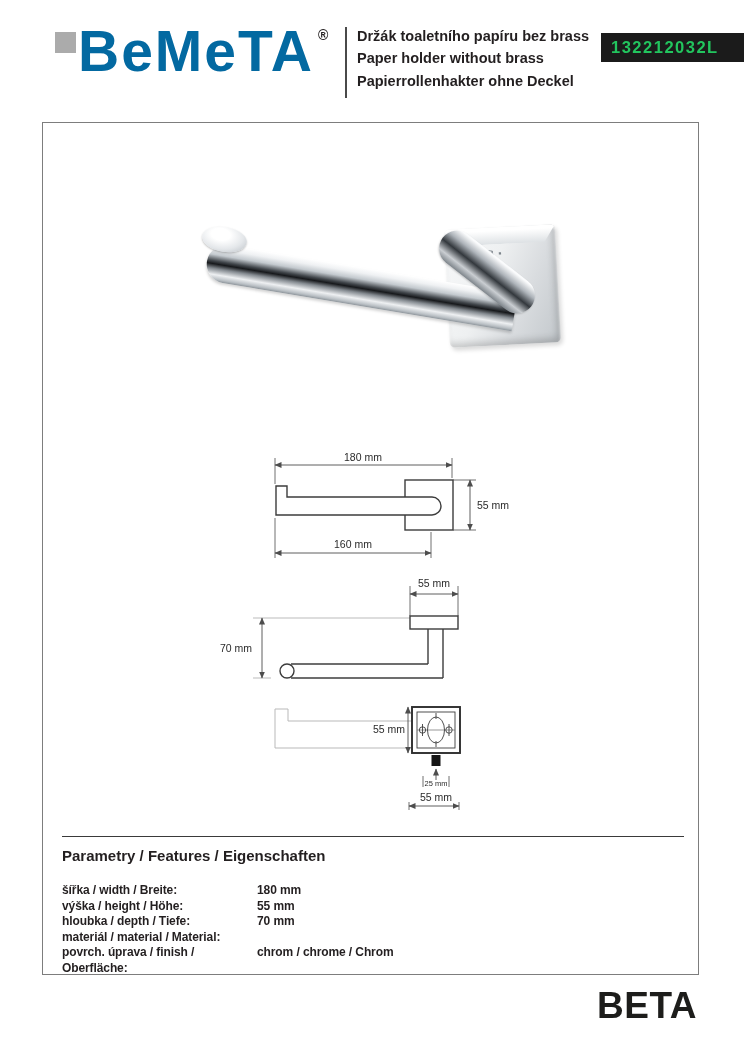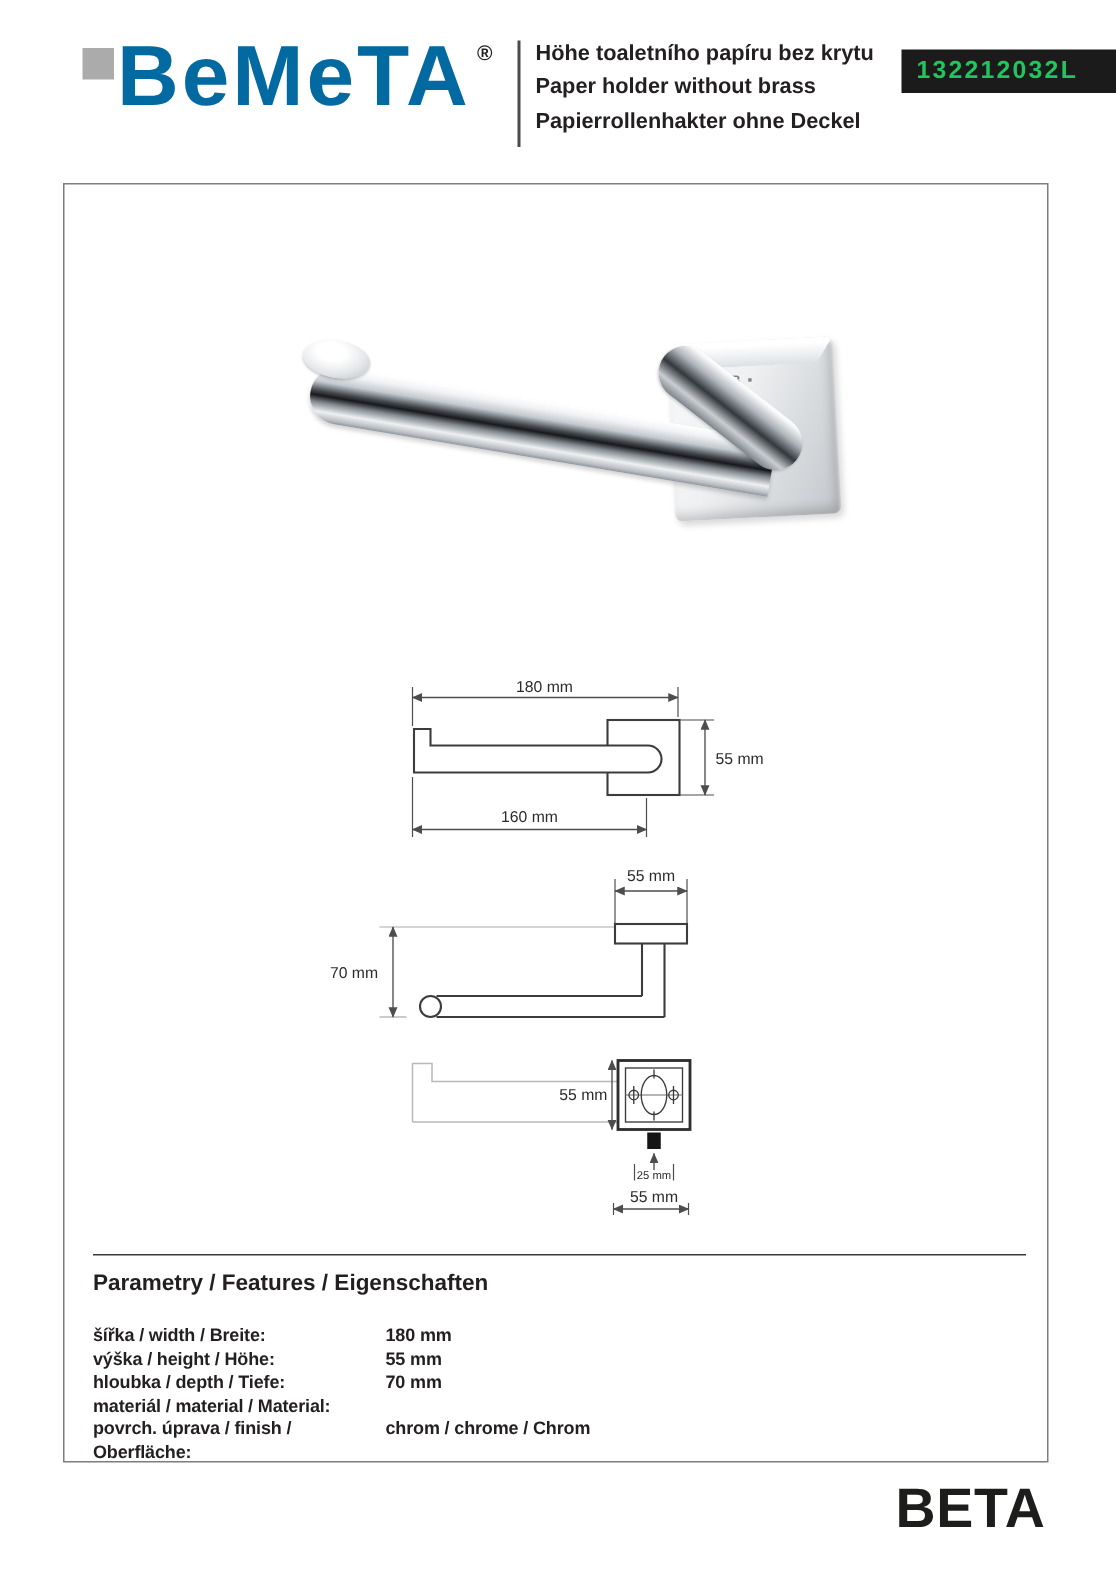--- a/index.html
+++ b/index.html
@@ -74,21 +74,21 @@
 <body>
 
 <div class="page">
 
   <div>
     <div class="logo-square"></div>
     <div class="brand-text">BeMeTA</div>
     <div class="reg-mark">®</div>
     <div class="hdr-divider"></div>
     <div class="titles">
-      <div>Höhe toaletního papíru bez krytu</div>
+      <div>Držák toaletního papíru bez brass</div>
       <div>Paper holder without brass</div>
       <div>Papierrollenhakter ohne Deckel</div>
     </div>
     <div class="code-badge">132212032L</div>
   </div>
 
   <div class="content-box"></div>
 
   <div class="photo">
     <div class="plate">

